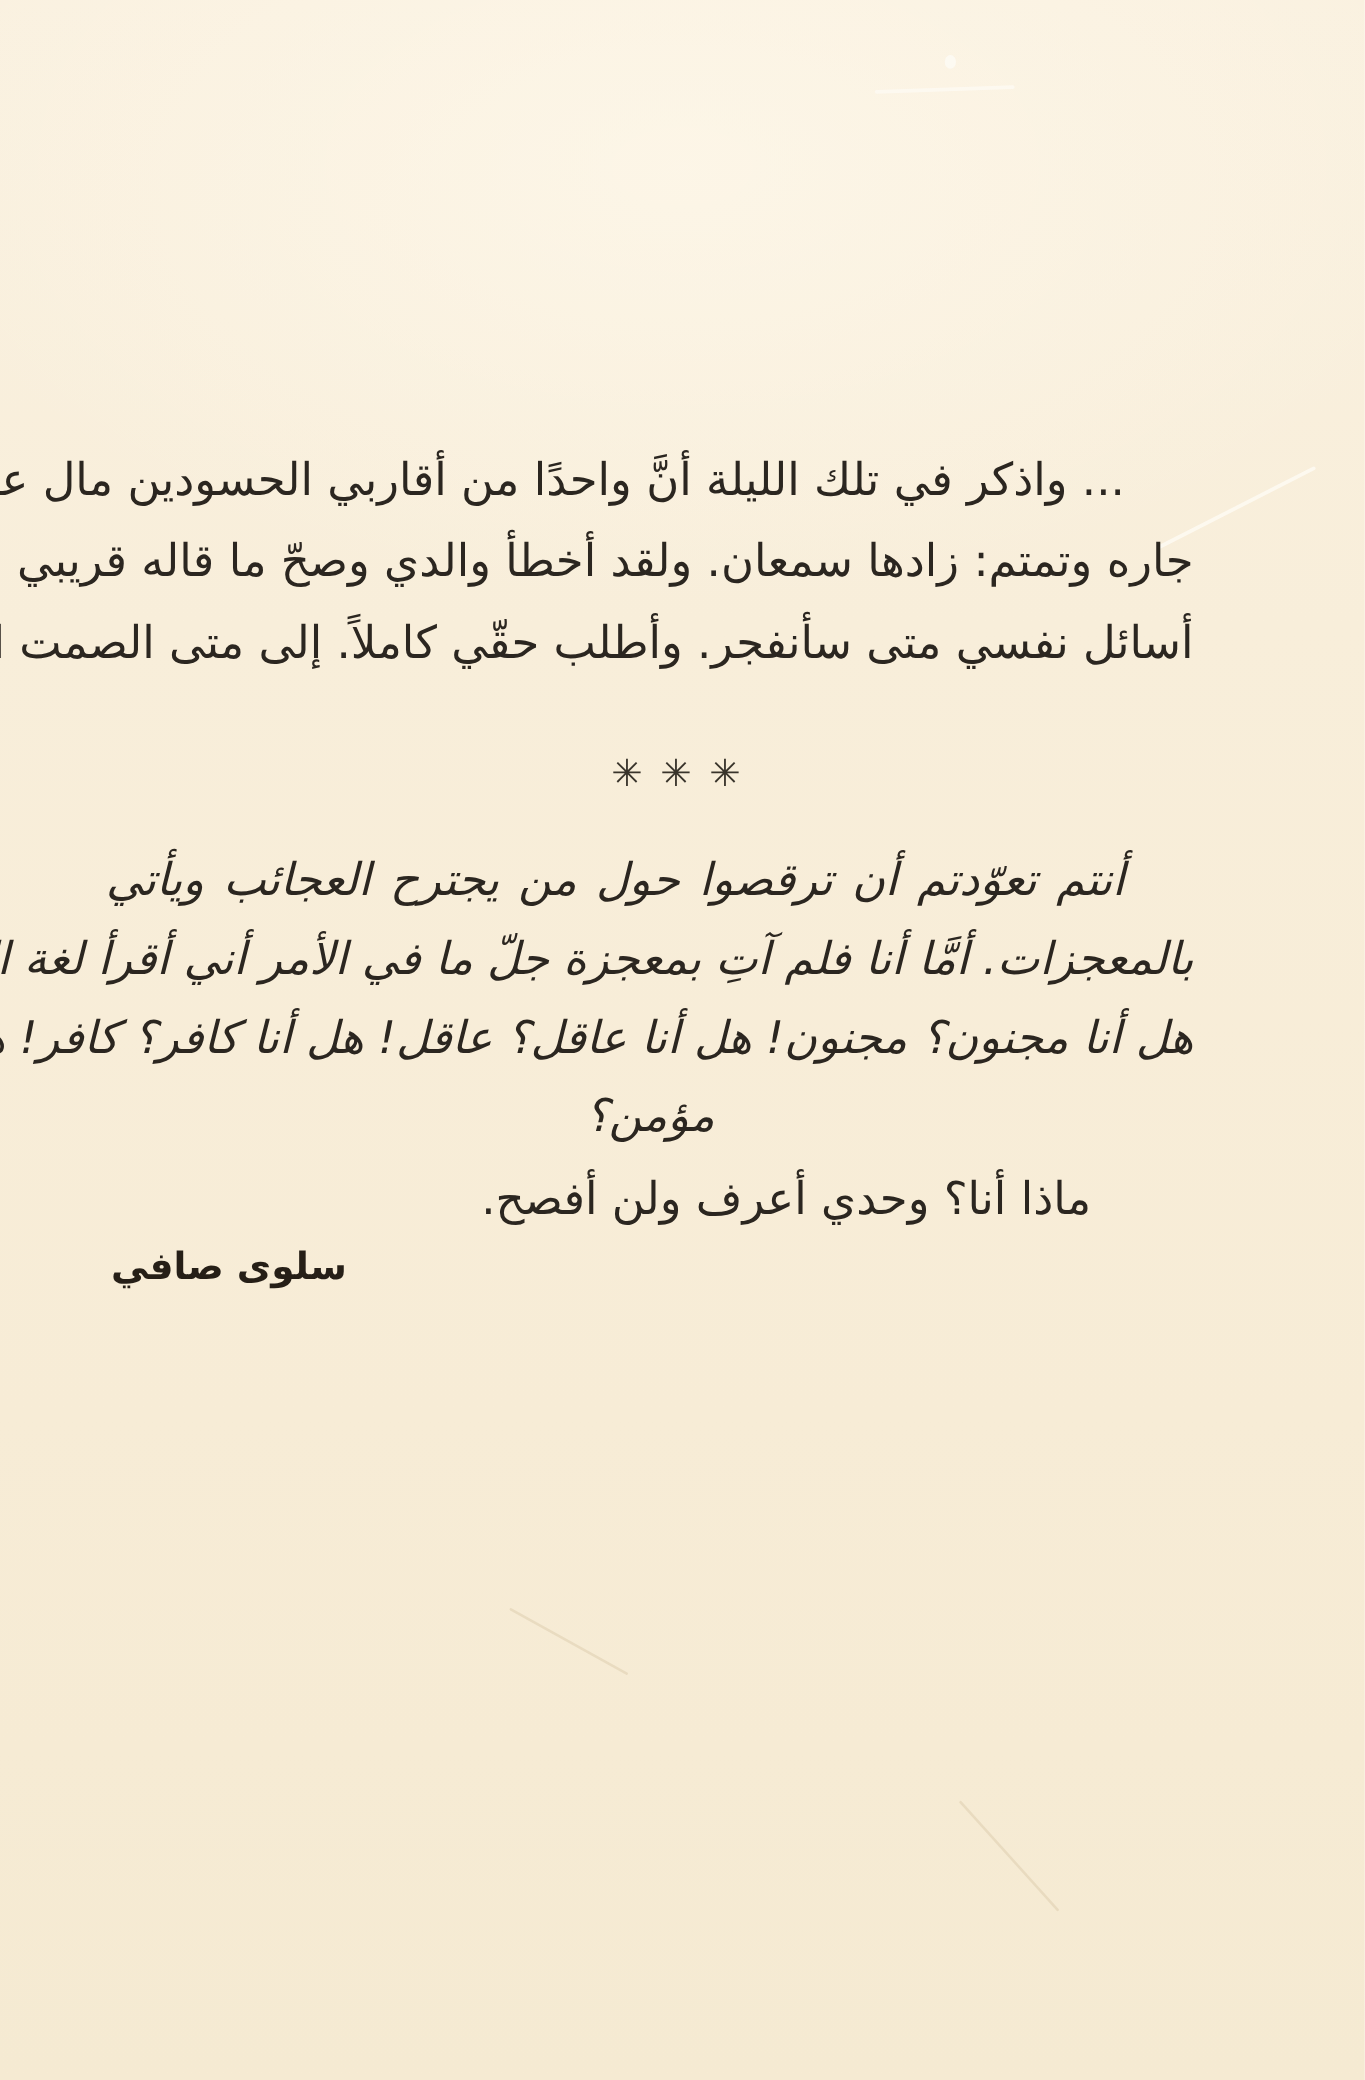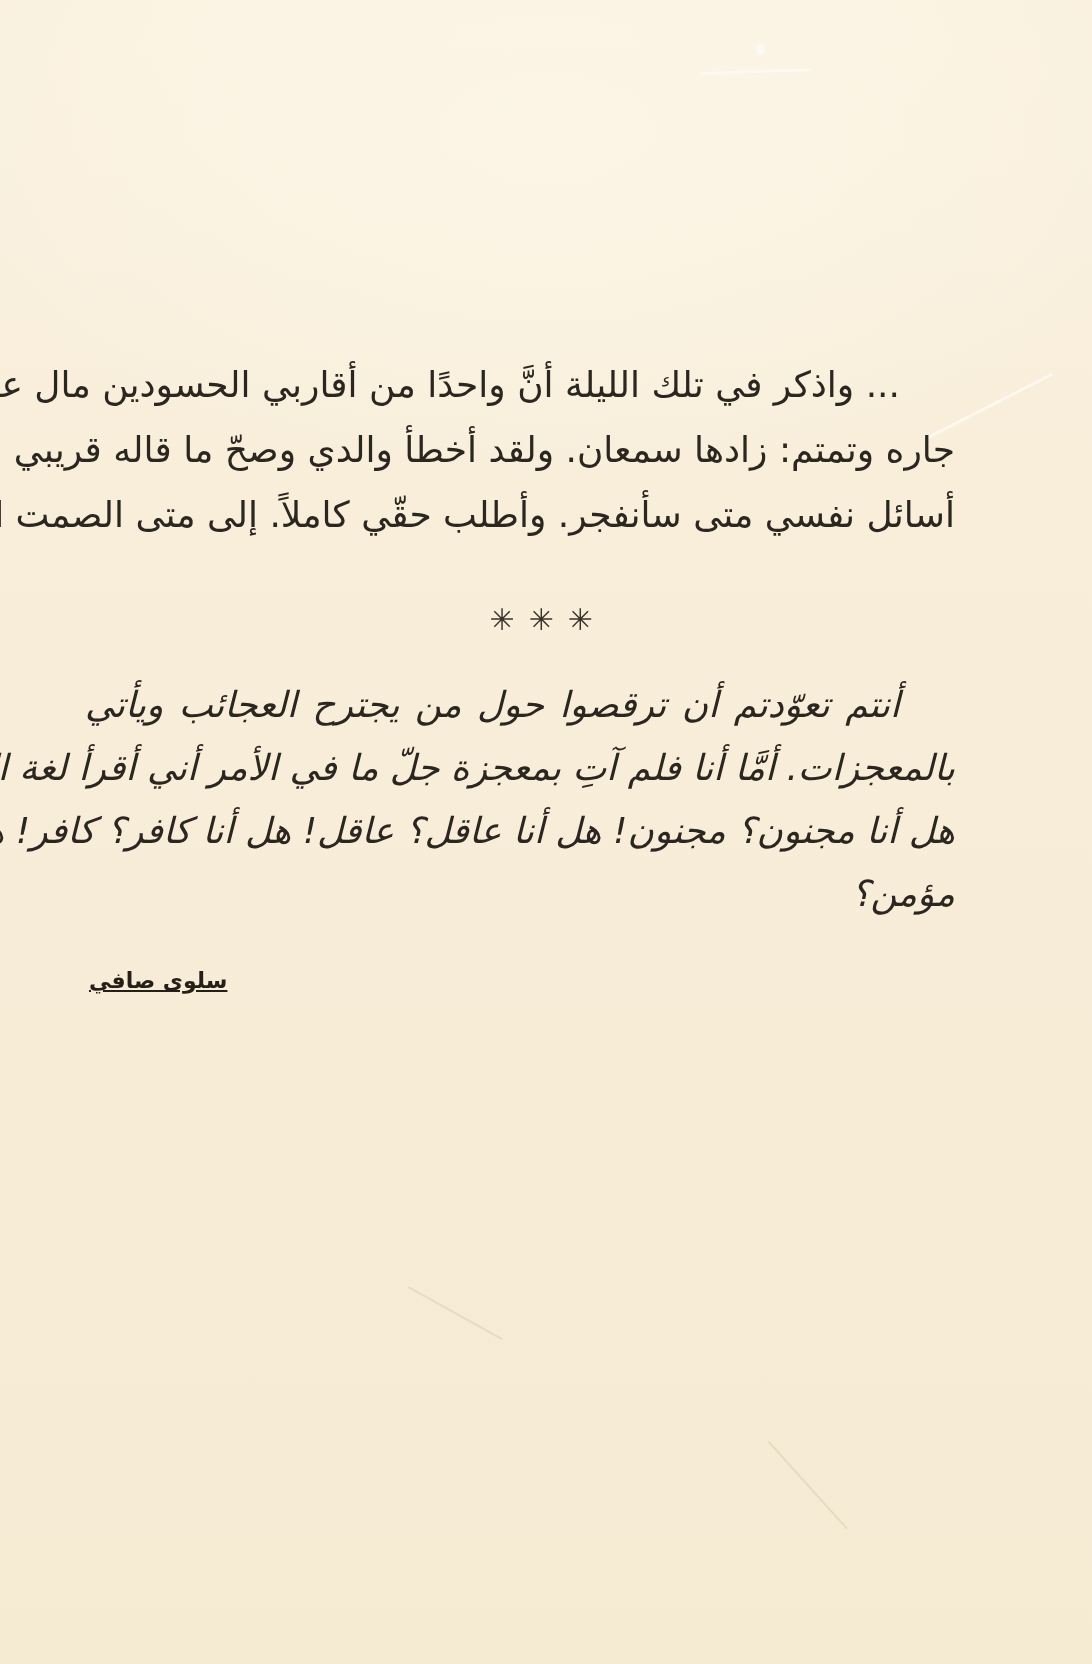--- a/index.html
+++ b/index.html
@@ -29,45 +29,43 @@
     font-size: 36px;
     line-height: 65px;
     white-space: nowrap;
     text-align: right;
   }
   .justify {
     text-align: justify;
     text-align-last: justify;
   }
   .indent-first { padding-right: 55px; }
-  .para2 .line { line-height: 63px; }
+  .para2 .line { line-height: 63px; text-align: center; }
   .separator {
     margin-top: 52px;
     height: 42px;
     line-height: 42px;
     text-align: center;
     font-size: 30px;
     letter-spacing: 14px;
     color: #39342b;
     transform: translateX(28px); 
   }
   .para2 { margin-top: 32px; font-style: italic; }
   .closing-line {
     margin-top: 2px;
     padding-right: 82px;
   }
   .signature {
-    margin-top: 34px;
     text-align: left;
-    font-size: 22px;
+    font-size: 30px;
     font-weight: bold;
     line-height: 44px;
     padding-left: 4px;
     color: #261f17;
-    text-decoration: underline;
   }
   
   .crease {
     position: absolute;
     height: 3px;
     border-radius: 3px;
     pointer-events: none;
   }
   .crease-light { background: rgba(253,249,240,0.95); }
   .crease-dark { height: 2px; background: rgba(201,183,146,0.30); }
@@ -100,17 +98,18 @@
 
     <div class="separator">✳✳✳</div>
 
     <div class="para2">
       <div class="line justify indent-first">أنتم تعوّدتم أن  ترقصوا حول من يجترح العجائب ويأتي</div>
       <div class="line justify">بالمعجزات. أمَّا أنا فلم آتِ بمعجزة جلّ ما في الأمر أني أقرأ لغة الطبيعة.</div>
       <div class="line justify">هل أنا مجنون؟ مجنون! هل أنا عاقل؟ عاقل! هل أنا كافر؟ كافر! هل أنا</div>
       <div class="line">مؤمن؟</div>
     </div>
 
+    <div class="line closing-line">ماذا أنا؟ وحدي أعرف ولن أفصح.</div>
 
     <div class="signature">سلوى صافي</div>
 
   </div>
 </div>
 
 </body></html>

